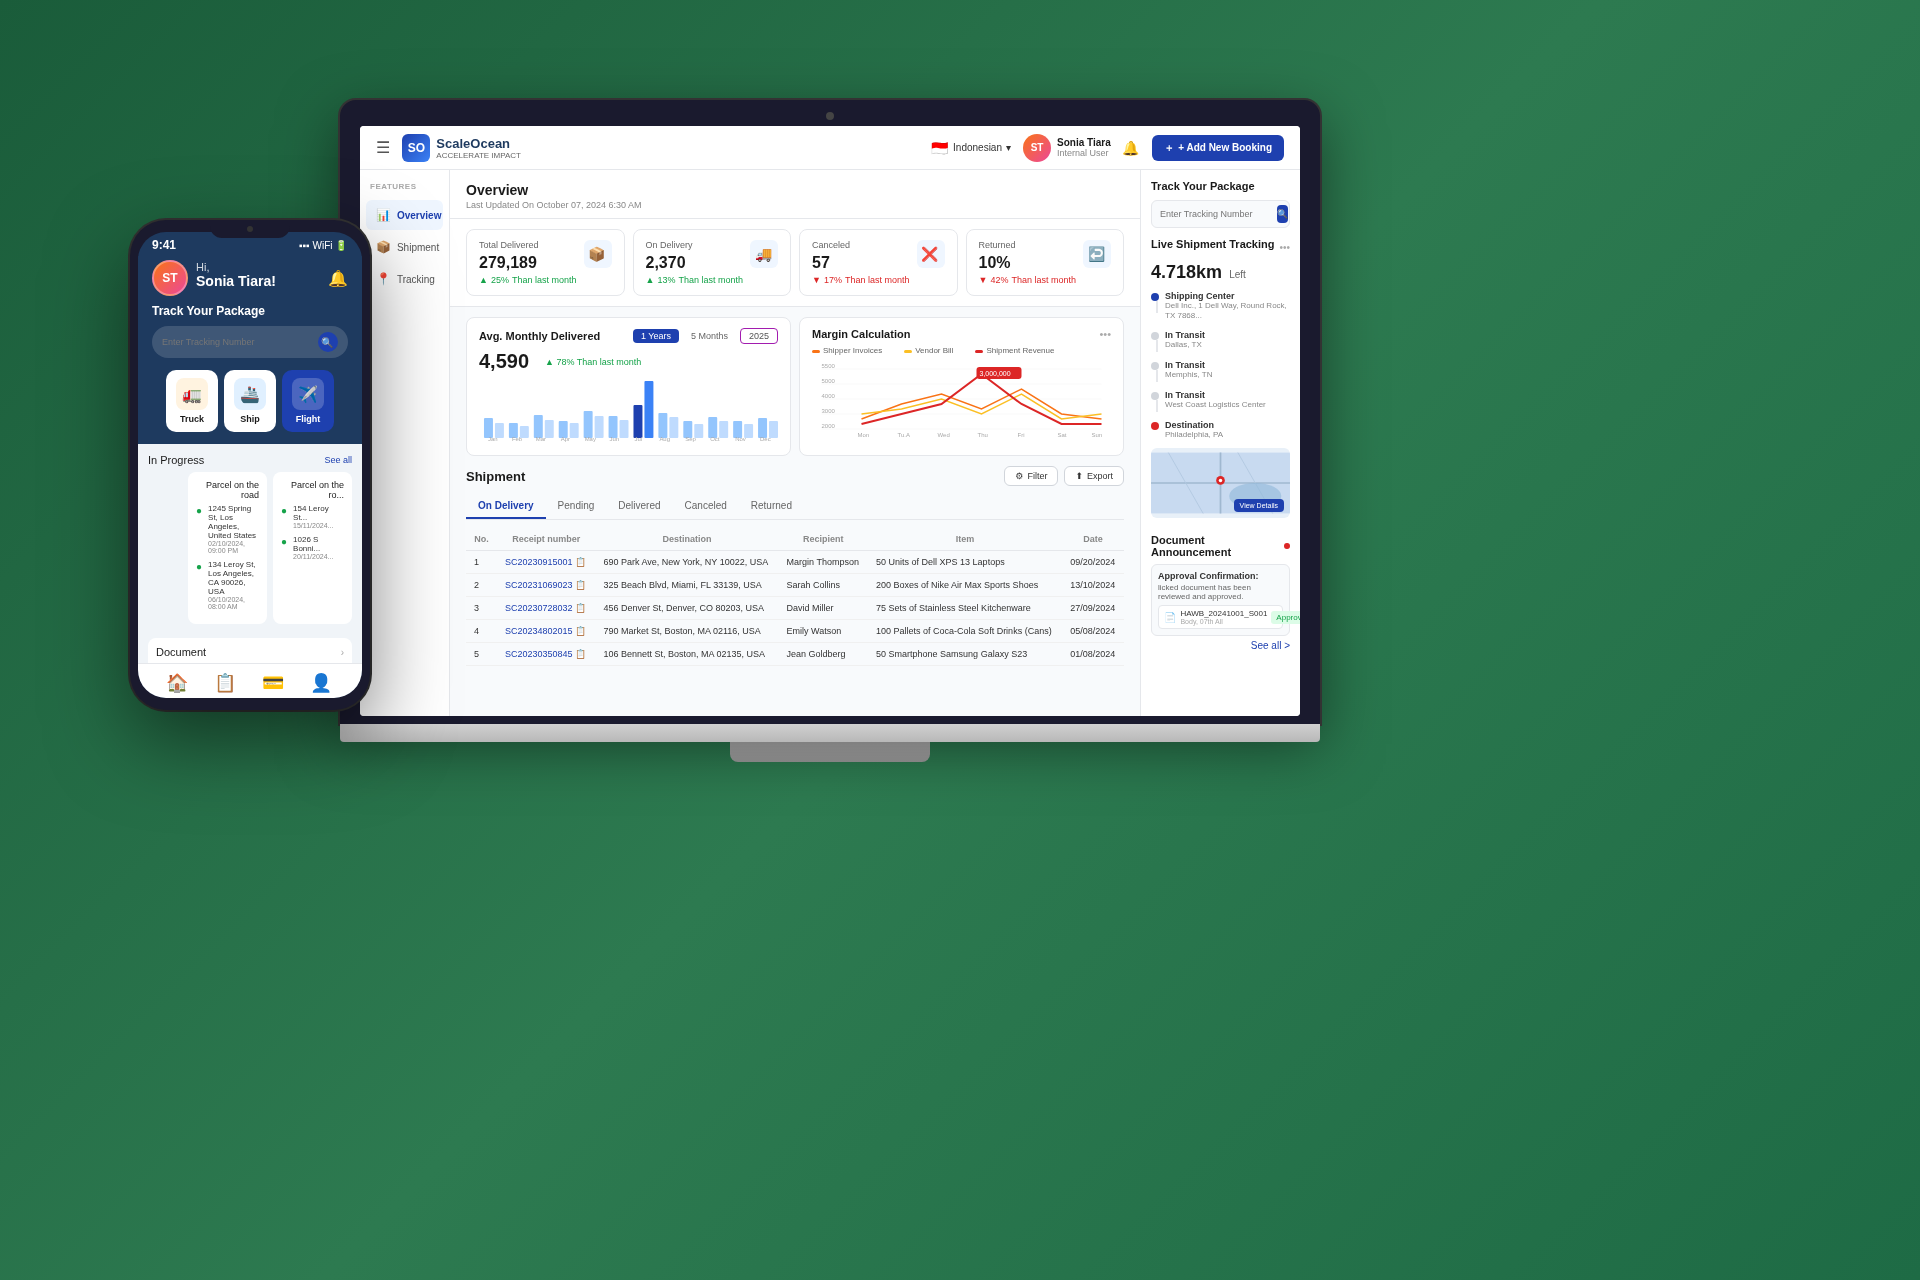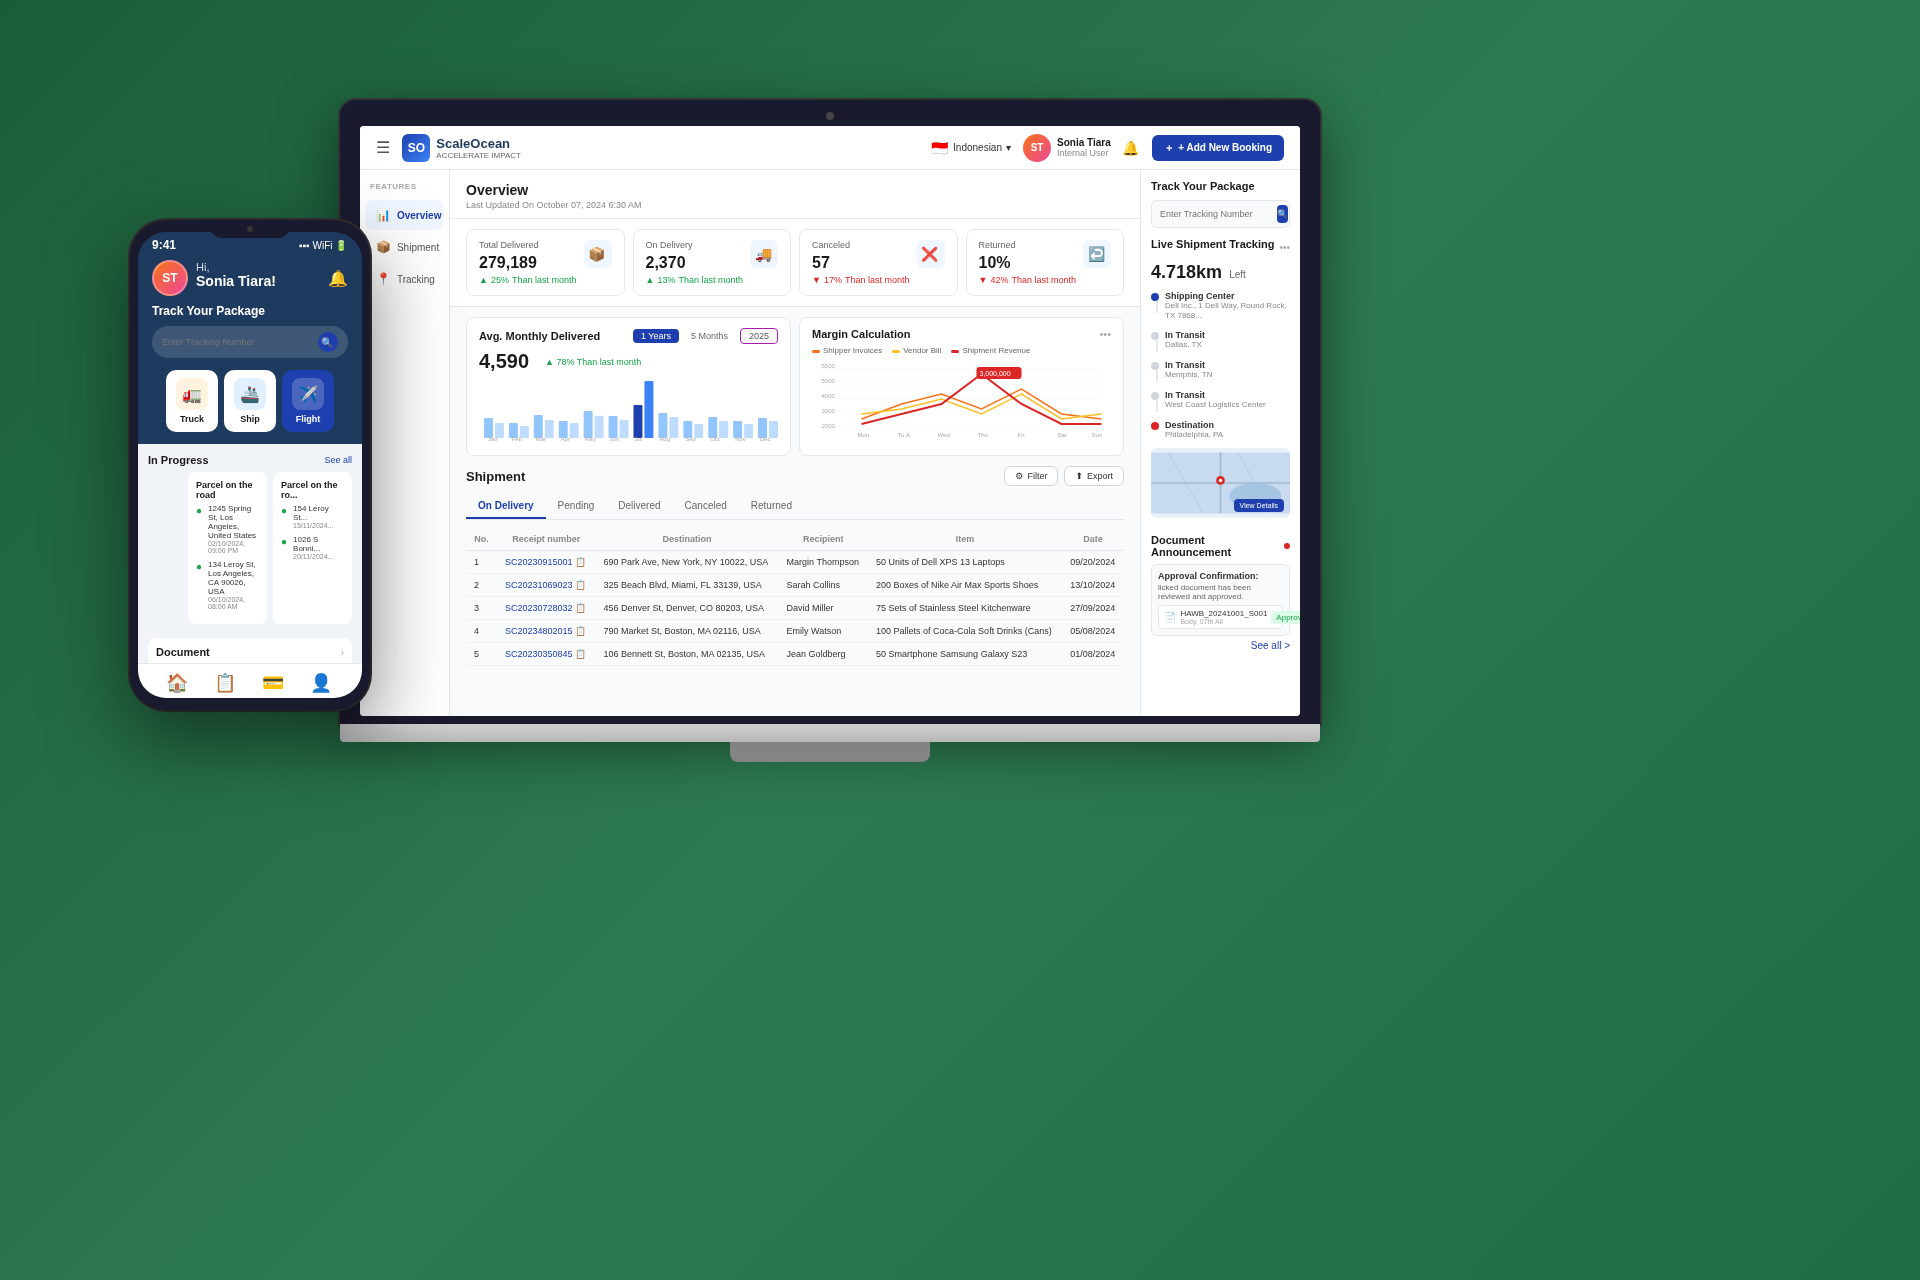--- a/index.html
+++ b/index.html
@@ -275,21 +275,21 @@
       font-size: 20px;
       font-weight: 700;
       color: #1a1a1a;
     }
     .chart-change {
       font-size: 9px;
       color: #16a34a;
       margin-left: 8px;
     }
     .chart-legend {
-      display: flex; gap: 10px; font-size: 8px; color: #666; margin-bottom: 4px;
+      display: flex; gap: 22px; font-size: 8px; color: #666; margin-bottom: 4px;
     }
     .legend-dot {
       width: 8px; height: 3px; border-radius: 2px; display: inline-block; margin-right: 3px;
     }
 
     
     .shipment-section {
       padding: 0 16px 8px;
       flex: 1;
       overflow: hidden;
@@ -614,21 +614,21 @@
       flex: 1;
       overflow: hidden;
       padding: 10px;
     }
     .phone-section-header {
       display: flex;
       justify-content: space-between;
       align-items: center;
       margin-bottom: 6px;
     }
-    .phone-section-title { font-size: 11px; font-weight: 700; color: #1a1a1a; }
+    .phone-section-title { font-size: 11px; font-weight: 400; color: #1a1a1a; text-align: right; }
     .see-all { font-size: 9px; color: #1e40af; cursor: pointer; }
 
     .progress-card {
       background: white;
       border-radius: 8px;
       padding: 8px;
       margin-bottom: 6px;
     }
     .progress-item {
       display: flex;

